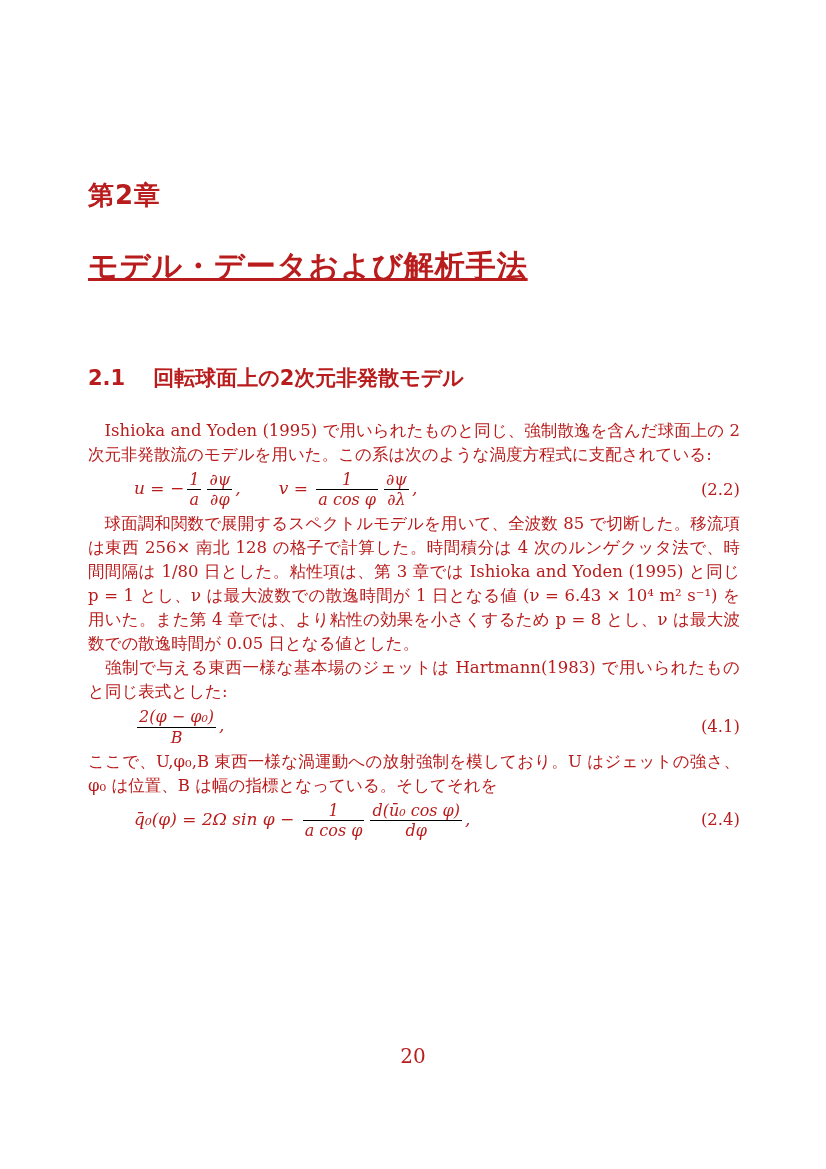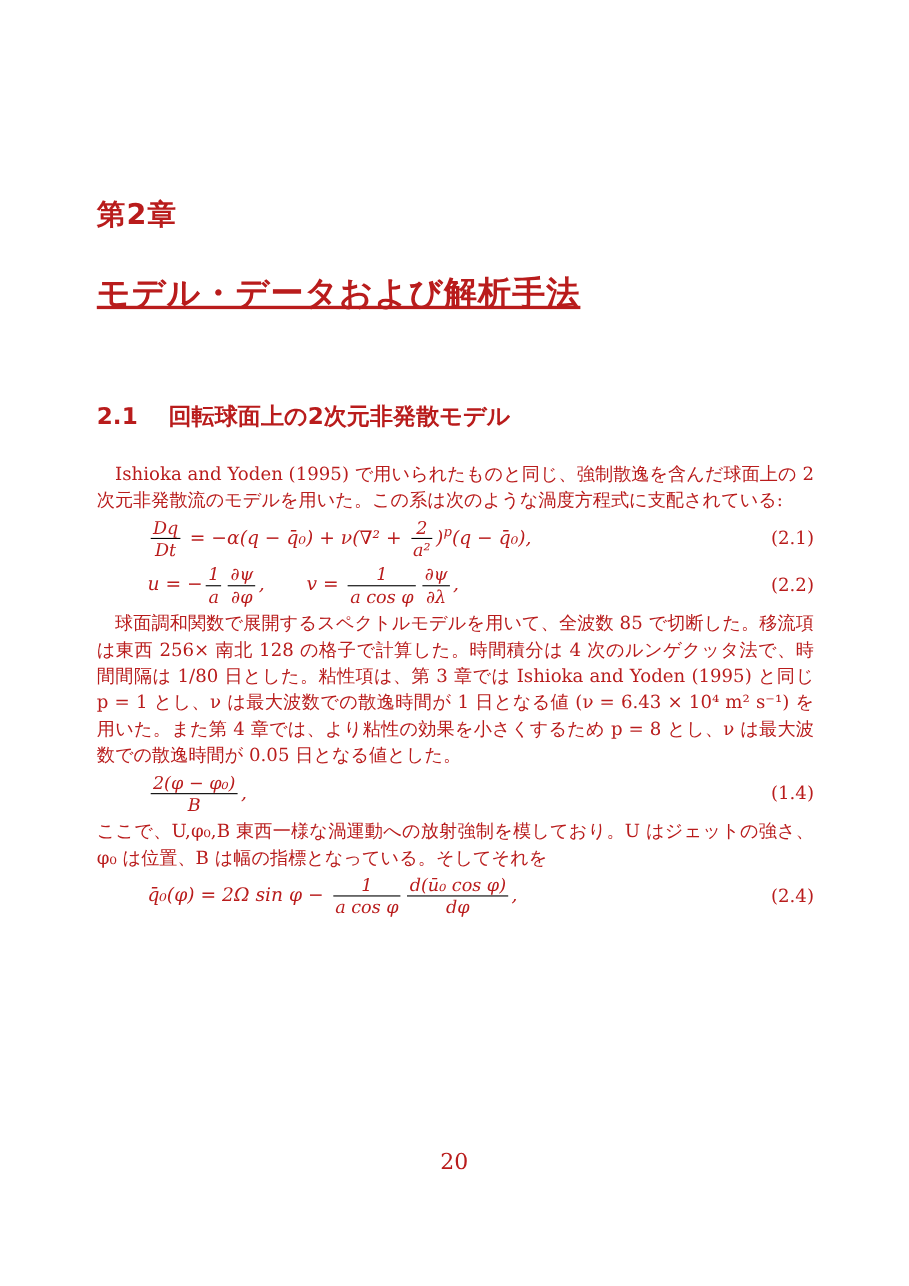--- a/index.html
+++ b/index.html
@@ -70,38 +70,35 @@
   <div class="chapter-title">モデル・データおよび解析手法</div>
 
   <div class="section-heading">
     <span class="sec-num">2.1</span><span>回転球面上の2次元非発散モデル</span>
   </div>
 
   <div class="flow">
 
     <p>　Ishioka and Yoden (1995) で用いられたものと同じ、強制散逸を含んだ球面上の 2 次元非発散流のモデルを用いた。この系は次のような渦度方程式に支配されている:</p>
 
-    <div class="equation">
-      <span class="frac"><span class="num">Dq</span><span class="den">Dt</span></span><span> = −α(q − q̄₀) + ν(∇² + </span><span class="frac"><span class="num">2</span><span class="den">a²</span></span><span>)</span><sup class="eqsup">p</sup><span>(q − q̄₀),</span>
-      <span class="eqnum">(2.1)</span>
-    </div>
 
 
     <div class="equation">
       <span>u = −</span><span class="frac"><span class="num">1</span><span class="den">a</span></span><span class="frac"><span class="num">∂ψ</span><span class="den">∂φ</span></span><span>,</span><span class="eqgroup-gap"></span><span>v = </span><span class="frac"><span class="num">1</span><span class="den">a cos φ</span></span><span class="frac"><span class="num">∂ψ</span><span class="den">∂λ</span></span><span>,</span>
       <span class="eqnum">(2.2)</span>
     </div>
 
 
     <p>　球面調和関数で展開するスペクトルモデルを用いて、全波数 85 で切断した。移流項は東西 256× 南北 128 の格子で計算した。時間積分は 4 次のルンゲクッタ法で、時間間隔は 1/80 日とした。粘性項は、第 3 章では Ishioka and Yoden (1995) と同じ p = 1 とし、ν は最大波数での散逸時間が 1 日となる値 (ν = 6.43 × 10⁴ m² s⁻¹) を用いた。また第 4 章では、より粘性の効果を小さくするため p = 8 とし、ν は最大波数での散逸時間が 0.05 日となる値とした。</p>
 
+    <p>　強制で与える東西一様な基本場のジェットは Hartmann(1983) で用いられたものと同じ表式とした:</p>
 
     <div class="equation">
       <span class="frac"><span class="num">2(φ − φ₀)</span><span class="den">B</span></span><span>,</span>
-      <span class="eqnum">(1.4)</span>
+      <span class="eqnum">(4.1)</span>
     </div>
 
     <p>ここで、U,φ₀,B 東西一様な渦運動への放射強制を模しており。U はジェットの強さ、φ₀ は位置、B は幅の指標となっている。そしてそれを</p>
 
     <div class="equation">
       <span>q̄₀(φ) = 2Ω sin φ − </span><span class="frac"><span class="num">1</span><span class="den">a cos φ</span></span><span class="frac"><span class="num">d(ū₀ cos φ)</span><span class="den">dφ</span></span><span>,</span>
       <span class="eqnum">(2.4)</span>
     </div>
 
   </div>

